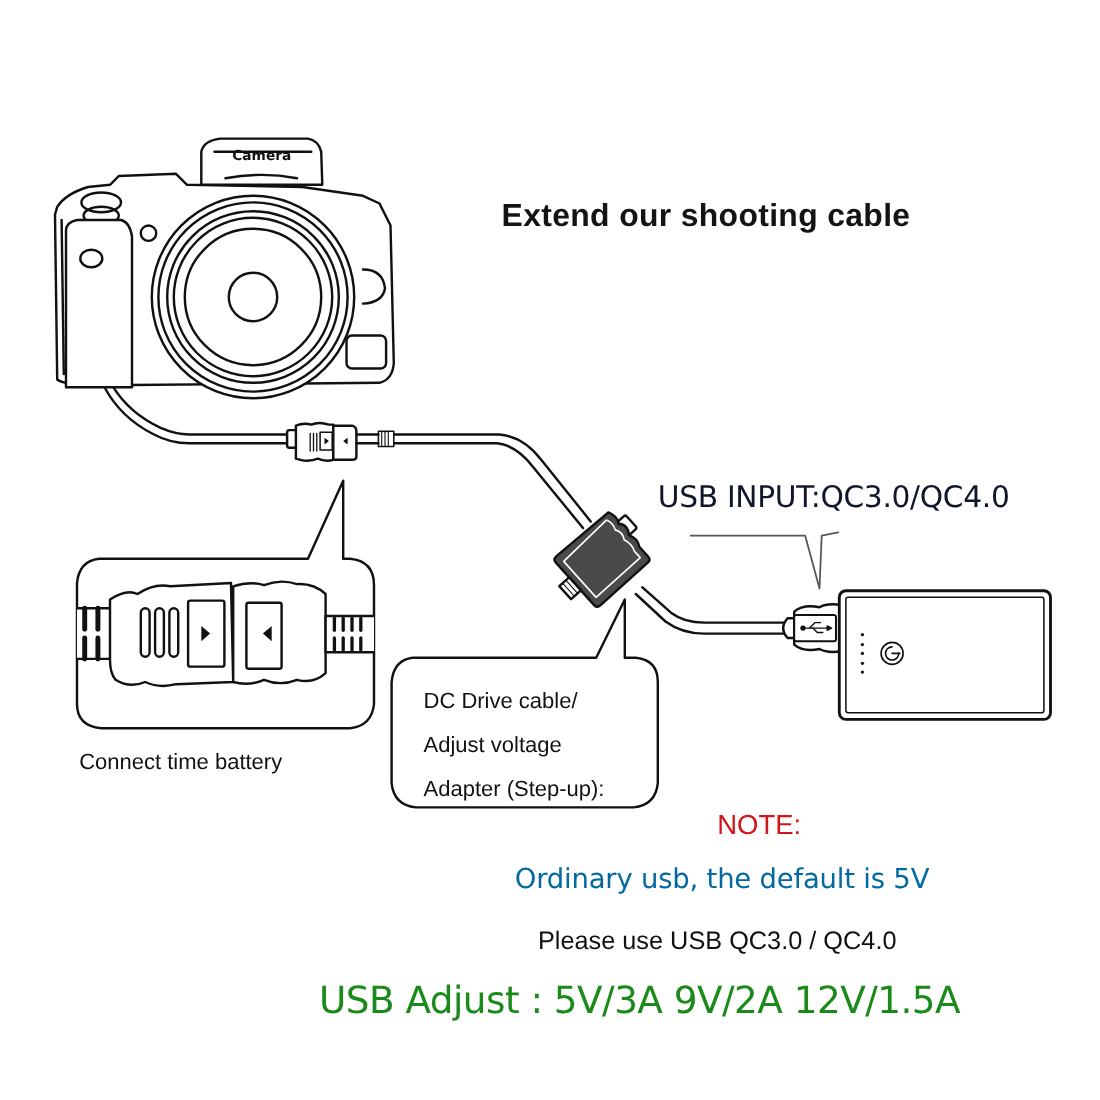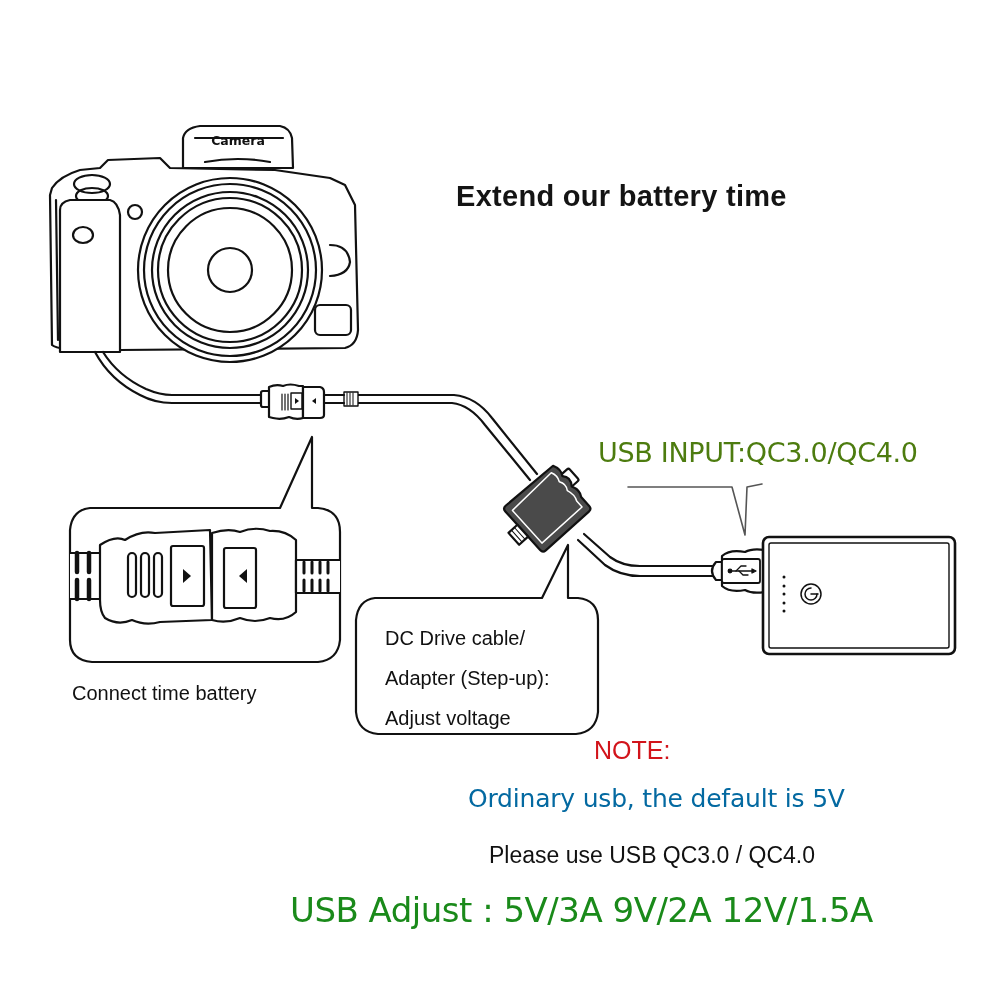--- a/index.html
+++ b/index.html
@@ -1,24 +1,24 @@
 <!DOCTYPE html>
 <html><head>
 <meta charset="utf-8">
 <style>
   html, body { margin:0; padding:0; background:#ffffff; }
   body { width:1000px; height:1000px; position:relative; overflow:hidden;
          font-family:"Liberation Sans", sans-serif; color:#111; }
   .abs { position:absolute; }
   svg.canvas { position:absolute; left:0; top:0; }
   .title { left:456px; top:180px; font-size:29px; font-weight:bold; letter-spacing:0.3px; color:#141414; white-space:nowrap; }
-  .usb-input { left:598px; top:437px; font-family:"DejaVu Sans", sans-serif; font-size:27px; color:#4d7c0f; white-space:nowrap; letter-spacing:-0.3px; }
+  .usb-input { left:598px; top:437px; font-family:"DejaVu Sans", sans-serif; font-size:27px; color:#0f172a; white-space:nowrap; letter-spacing:-0.3px; }
   .dc-label { left:72px; top:674px; font-size:20px; line-height:38px; color:#111; white-space:nowrap; }
   .adapter-label { left:385px; top:618px; font-size:20px; line-height:40px; color:#111; white-space:nowrap; }
-  .note-title { left:594px; top:736px; font-size:25px; color:#d2141b; white-space:nowrap; }
+  .note-title { left:652px; top:736px; font-size:25px; color:#d2141b; white-space:nowrap; }
   .note-line1 { left:468px; top:784px; font-family:"DejaVu Sans", sans-serif; font-size:25px; color:#0369a1; white-space:nowrap; letter-spacing:-0.2px; }
   .note-line2 { left:477px; top:842px; font-size:23px; color:#111; white-space:nowrap;margin-left:12px; }
   .usb-output { left:290px; top:890px; font-family:"DejaVu Sans", sans-serif; font-size:34px; color:#1a8a1a; white-space:nowrap; letter-spacing:-0.5px; }
   .camera-word { font-family:"DejaVu Sans", sans-serif; font-weight:bold; font-size:12.5px; }
 </style>
 </head>
 <body>
 
 <svg class="canvas" width="1000" height="1000" viewBox="0 0 1000 1000">
   <g fill="none" stroke="#111" stroke-width="2.2" stroke-linejoin="round" stroke-linecap="round">
@@ -156,29 +156,29 @@
       </g>
       <g stroke-width="1.5">
         <circle cx="811" cy="594" r="10"></circle>
         <path d="M817,594 A6,6 0 1,1 811,588"></path>
         <line x1="811" y1="594" x2="818" y2="594"></line>
       </g>
     </g>
   </g>
 </svg>
 
-<div class="abs title">Extend our battery time</div>
+<div class="abs title">Extend our shooting cable</div>
 <div class="abs usb-input">USB INPUT:QC3.0/QC4.0</div>
 
 <div class="abs dc-label">
   <div>Connect time battery</div>
 </div>
 
 <div class="abs adapter-label">
   <div>DC Drive cable/</div>
+  <div>Adjust voltage</div>
   <div>Adapter (Step-up):</div>
-  <div>Adjust voltage</div>
 </div>
 
 <div class="abs note-title">NOTE:</div>
 <div class="abs note-line1">Ordinary usb, the default is 5V</div>
 <div class="abs note-line2">Please use USB QC3.0 / QC4.0</div>
 <div class="abs usb-output">USB Adjust : 5V/3A 9V/2A 12V/1.5A</div>
 
 </body></html>

